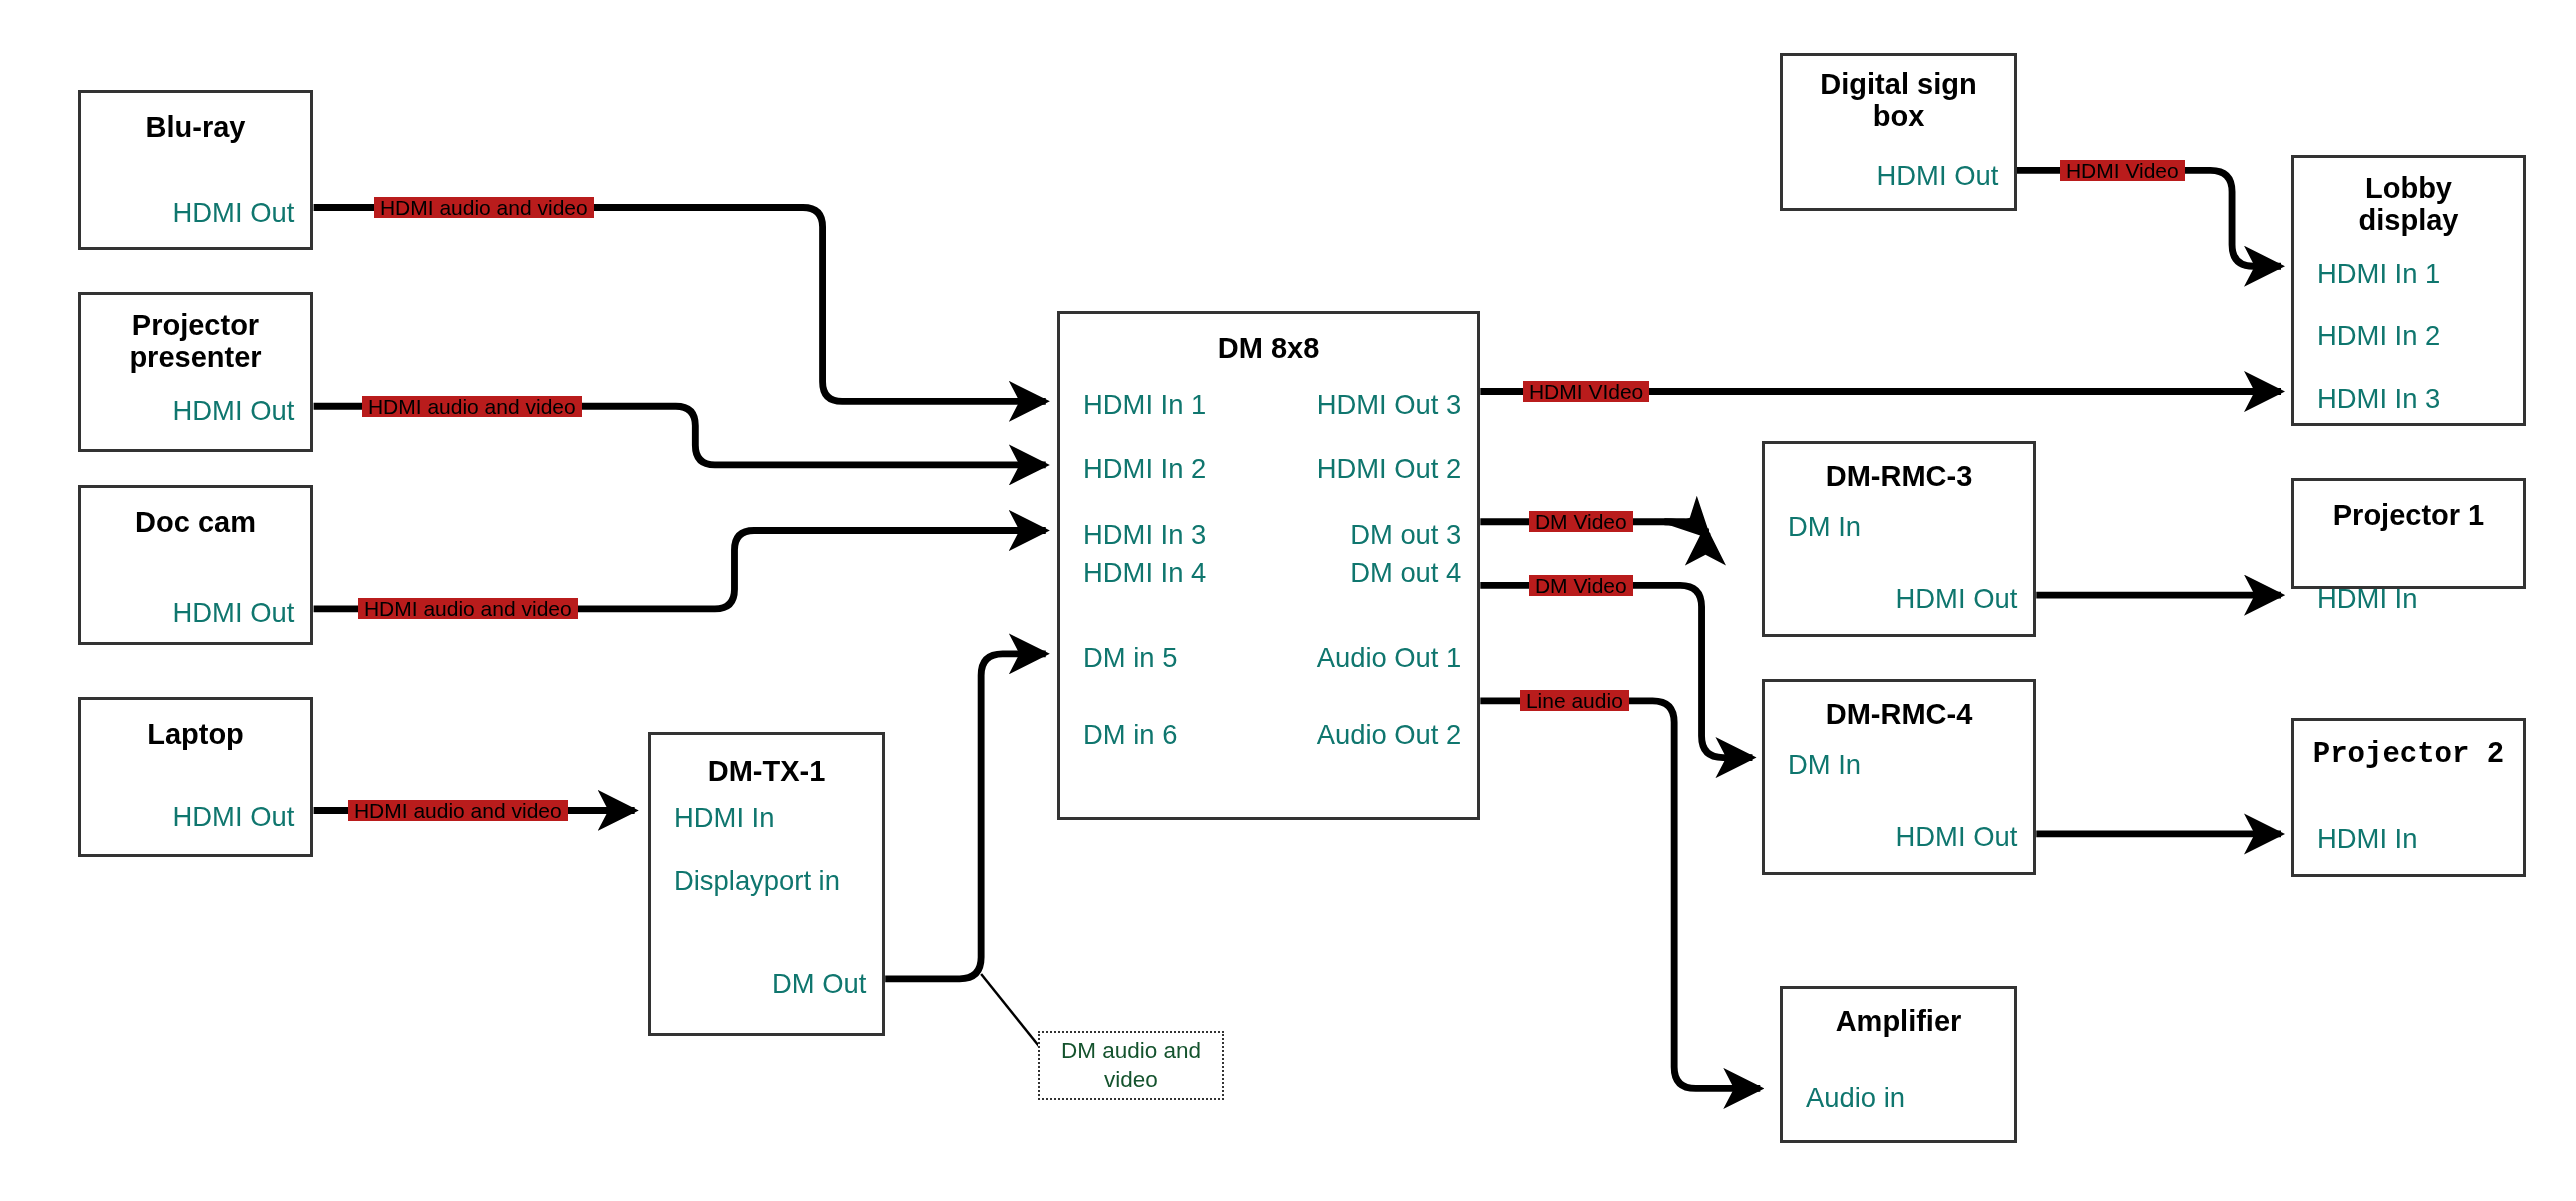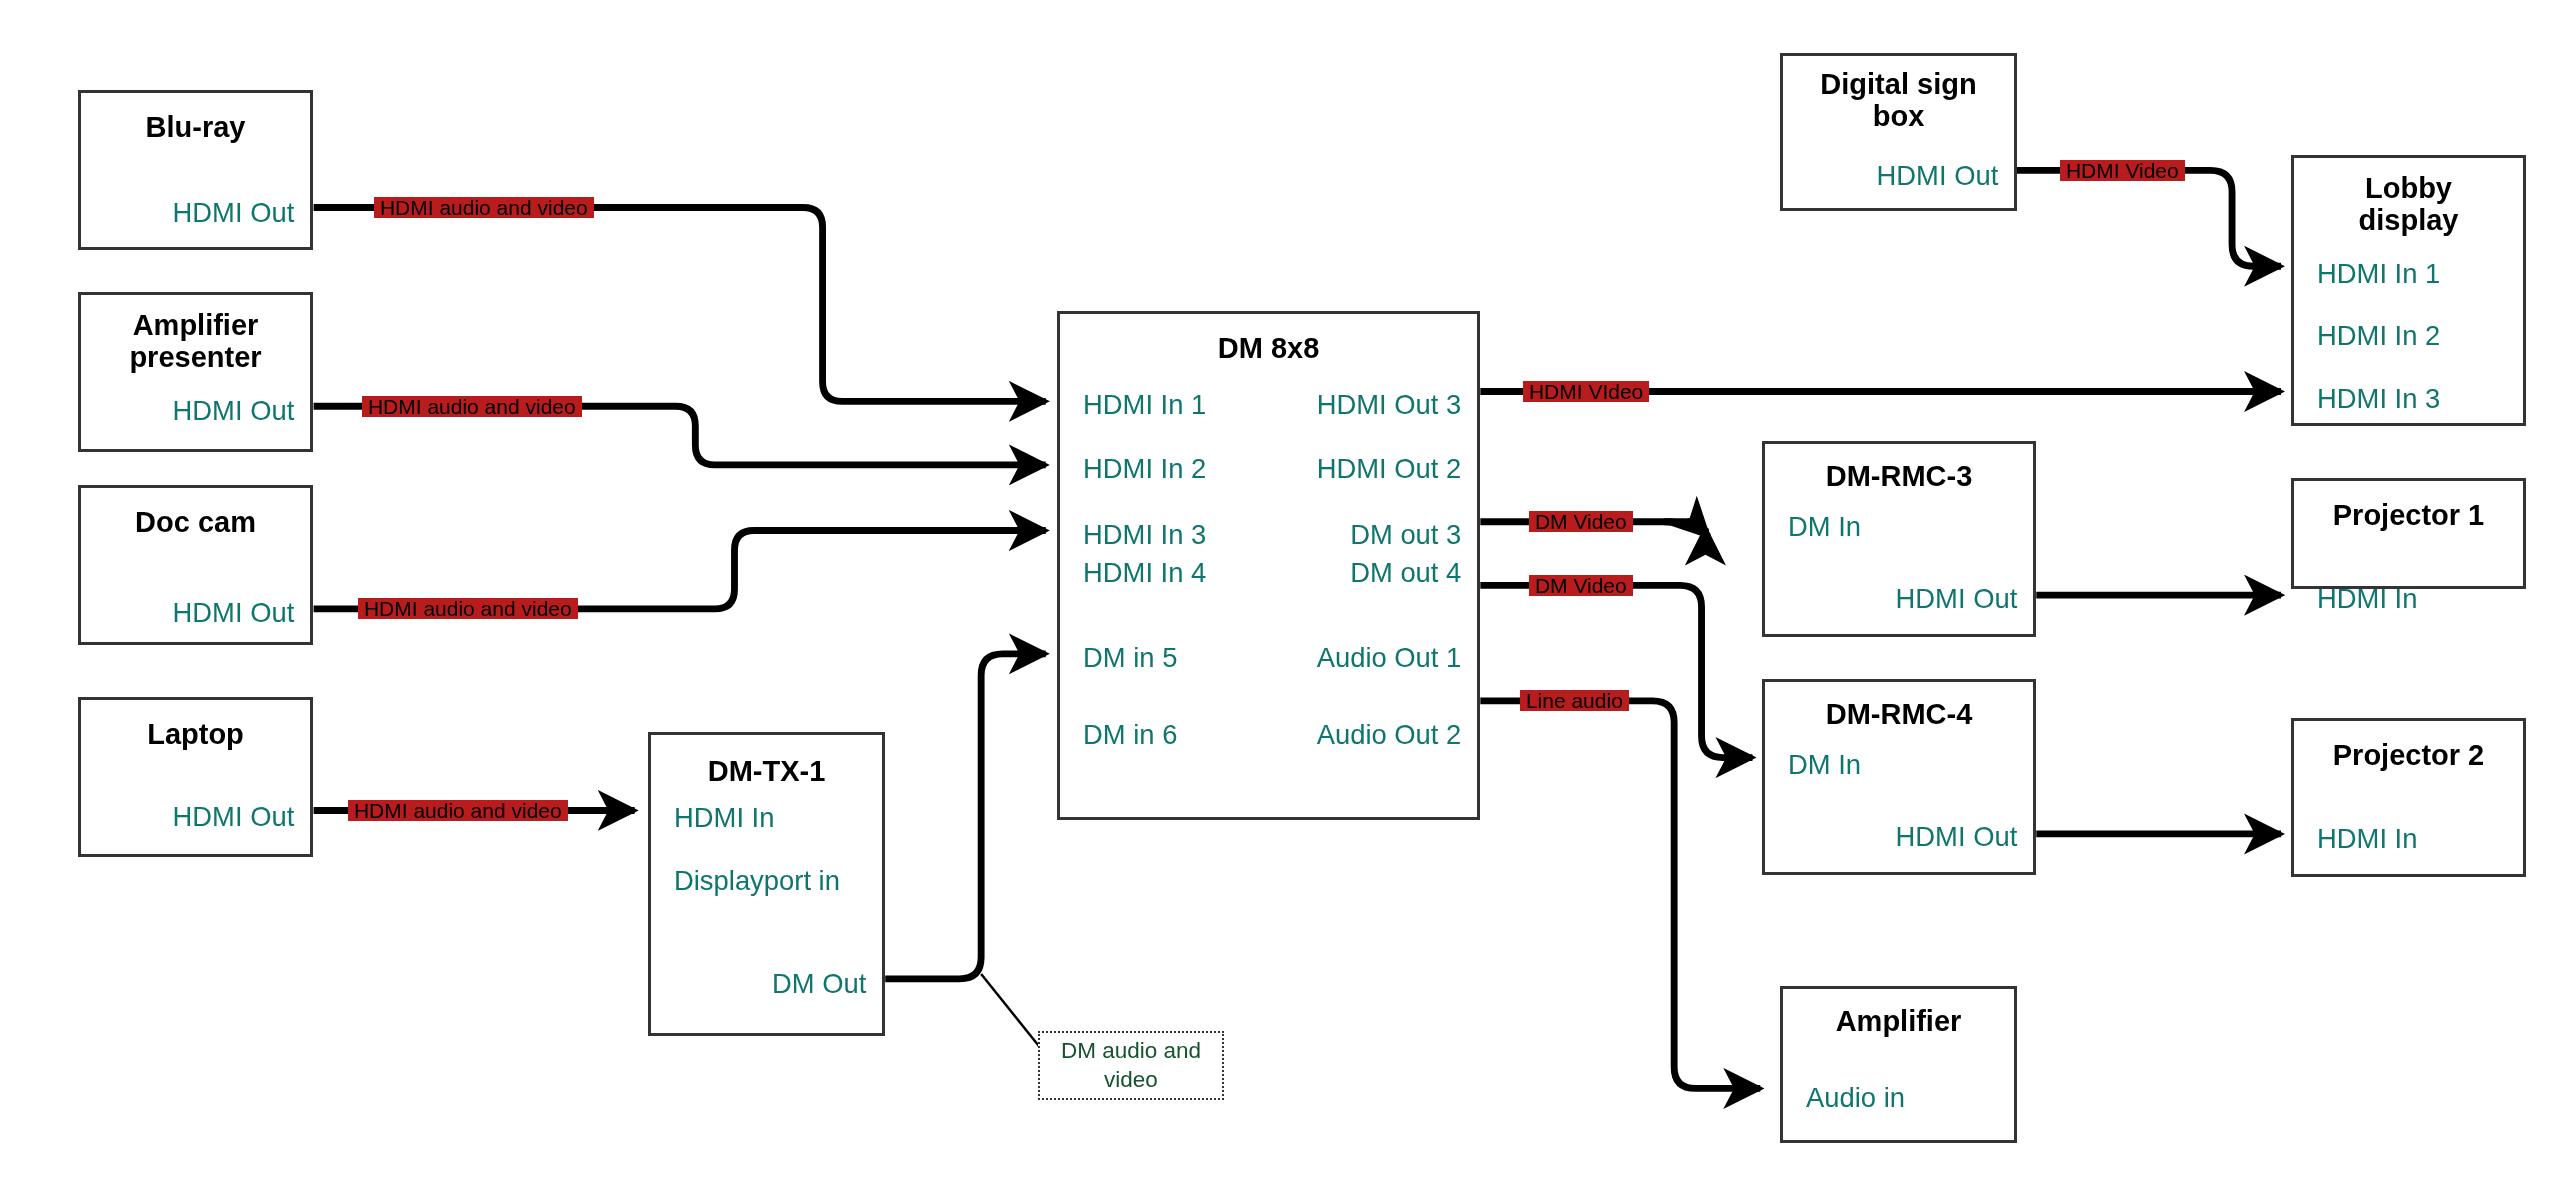--- a/index.html
+++ b/index.html
@@ -122,21 +122,21 @@
       <path d="M 1002,995 L 1062,1070"></path>
     </g>
   </svg>
 
   <div class="node" style="left:78px; top:90px; width:235px; height:160px;">
     <div class="title" style="top:17.6px;">Blu-ray</div>
     <div class="port right" style="top:106px;">HDMI Out</div>
   </div>
 
   <div class="node" style="left:78px; top:292px; width:235px; height:160px;">
-    <div class="title" style="top:13.7px; padding:0 29px;">Amplifier presenter</div>
+    <div class="title" style="top:13.7px; padding:0 29px;">Projector presenter</div>
     <div class="port right" style="top:102px;">HDMI Out</div>
   </div>
 
   <div class="node" style="left:78px; top:485px; width:235px; height:160px;">
     <div class="title" style="top:17.6px;">Doc cam</div>
     <div class="port right" style="top:111px;">HDMI Out</div>
   </div>
 
   <div class="node" style="left:78px; top:697px; width:235px; height:160px;">
     <div class="title" style="top:17.6px;">Laptop</div>
@@ -191,21 +191,21 @@
     <div class="port left" style="top:69px;">DM In</div>
     <div class="port right" style="top:141px;">HDMI Out</div>
   </div>
 
   <div class="node" style="left:2291px; top:478px; width:235px; height:111px;">
     <div class="title" style="top:17.6px;">Projector 1</div>
     <div class="port left" style="top:104px;">HDMI In</div>
   </div>
 
   <div class="node" style="left:2291px; top:718px; width:235px; height:159px;">
-    <div class="title" style="top:17.6px;">Projector 2</div>
+    <div class="title" style="top:17.6px;font-family:Liberation Mono, monospace;">Projector 2</div>
     <div class="port left" style="top:104px;">HDMI In</div>
   </div>
 
   <div class="node" style="left:1780px; top:986px; width:237px; height:157px;">
     <div class="title" style="top:15.7px;">Amplifier</div>
     <div class="port left" style="top:95px;">Audio in</div>
   </div>
 
   <div class="wire-label" style="left:374px; top:197px;">HDMI audio and video</div>
   <div class="wire-label" style="left:362px; top:396px;">HDMI audio and video</div>

